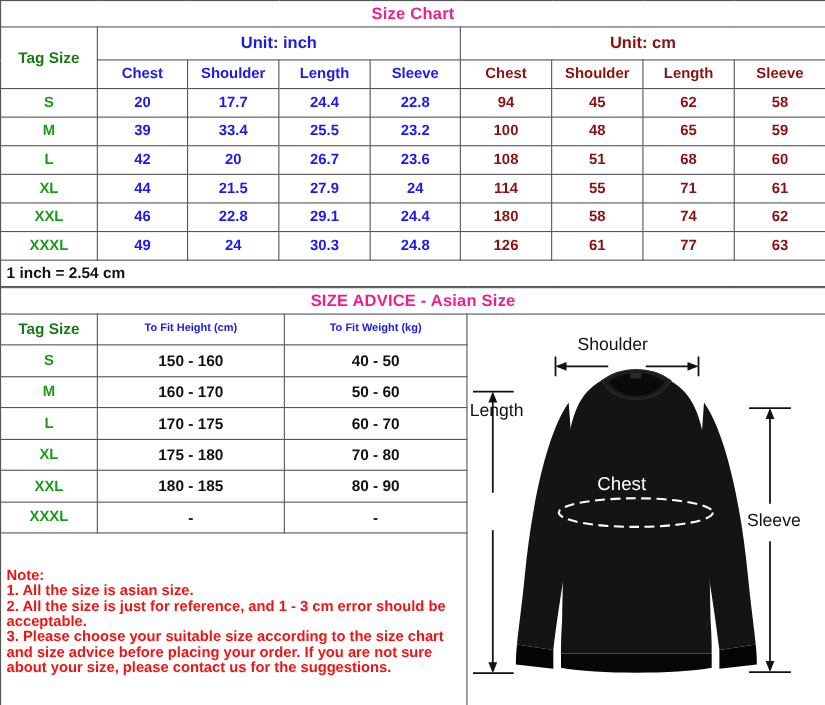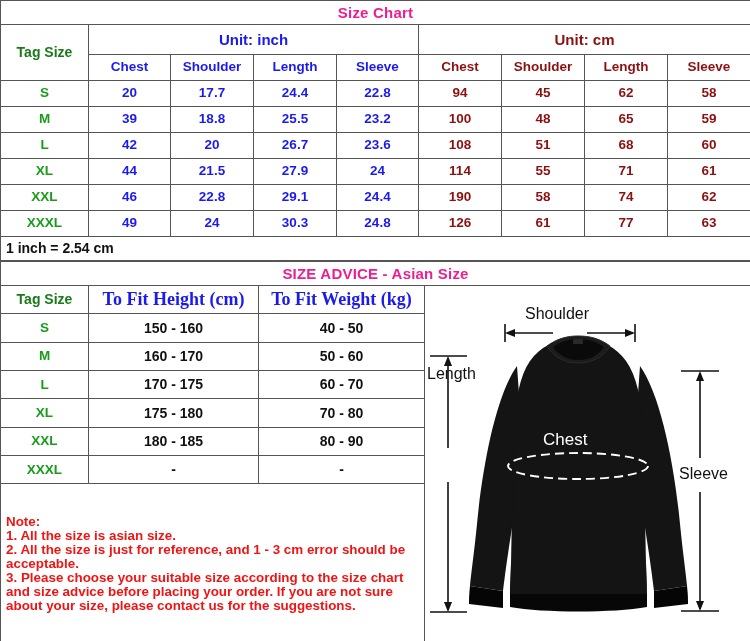--- a/index.html
+++ b/index.html
@@ -60,21 +60,21 @@
   
   .conv {
     text-align: left !important;
     color: #111111;
     font-size: 14px;
     height: 24px;
     padding-left: 5px !important;
   }
 
   
-  .adv-hdr  { color: #1a1aee; font-size: 18px; height: 26px; font-family: Liberation Serif, serif; }
+  .adv-hdr  { color: #1a1aee; font-size: 10px; height: 26px; }
   .adv-tag  { color: #1a7a1a; font-size: 14px; }
   .adv-size { color: #1a9c1a; font-size: 13.5px; }
   .adv-val  { color: #111111; font-size: 14px; }
 
   .note-cell {
     text-align: left !important;
     vertical-align: top;
     padding: 3px 4px 4px 5px !important;
     color: #f01414;
     font-size: 13.4px;
@@ -160,21 +160,21 @@
         <td class="cell-inch">24.4</td>
         <td class="cell-inch">22.8</td>
         <td class="cell-cm">94</td>
         <td class="cell-cm">45</td>
         <td class="cell-cm">62</td>
         <td class="cell-cm">58</td>
       </tr>
       <tr class="row-h">
         <td class="cell-tag">M</td>
         <td class="cell-inch">39</td>
-        <td class="cell-inch">18.8</td>
+        <td class="cell-inch">33.4</td>
         <td class="cell-inch">25.5</td>
         <td class="cell-inch">23.2</td>
         <td class="cell-cm">100</td>
         <td class="cell-cm">48</td>
         <td class="cell-cm">65</td>
         <td class="cell-cm">59</td>
       </tr>
       <tr class="row-h">
         <td class="cell-tag">L</td>
         <td class="cell-inch">42</td>
@@ -196,21 +196,21 @@
         <td class="cell-cm">55</td>
         <td class="cell-cm">71</td>
         <td class="cell-cm">61</td>
       </tr>
       <tr class="row-h">
         <td class="cell-tag">XXL</td>
         <td class="cell-inch">46</td>
         <td class="cell-inch">22.8</td>
         <td class="cell-inch">29.1</td>
         <td class="cell-inch">24.4</td>
-        <td class="cell-cm">190</td>
+        <td class="cell-cm">180</td>
         <td class="cell-cm">58</td>
         <td class="cell-cm">74</td>
         <td class="cell-cm">62</td>
       </tr>
       <tr class="row-h">
         <td class="cell-tag">XXXL</td>
         <td class="cell-inch">49</td>
         <td class="cell-inch">24</td>
         <td class="cell-inch">30.3</td>
         <td class="cell-inch">24.8</td>

